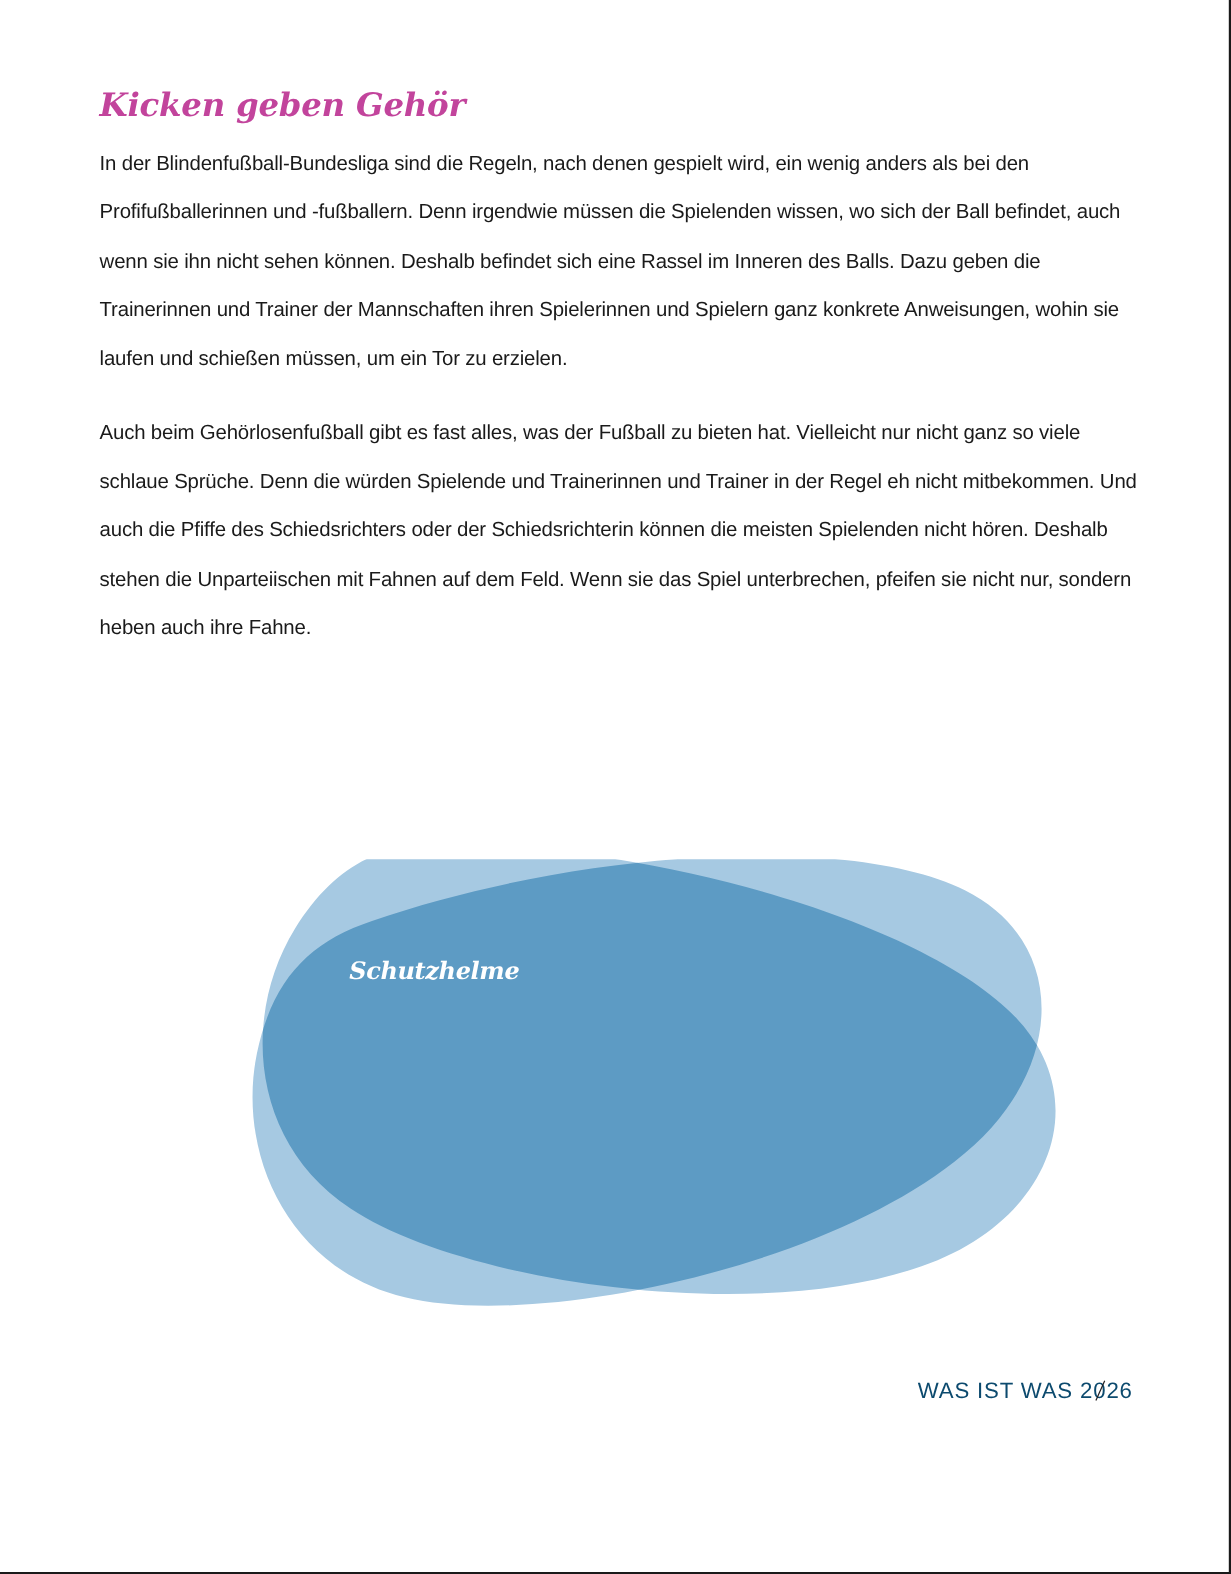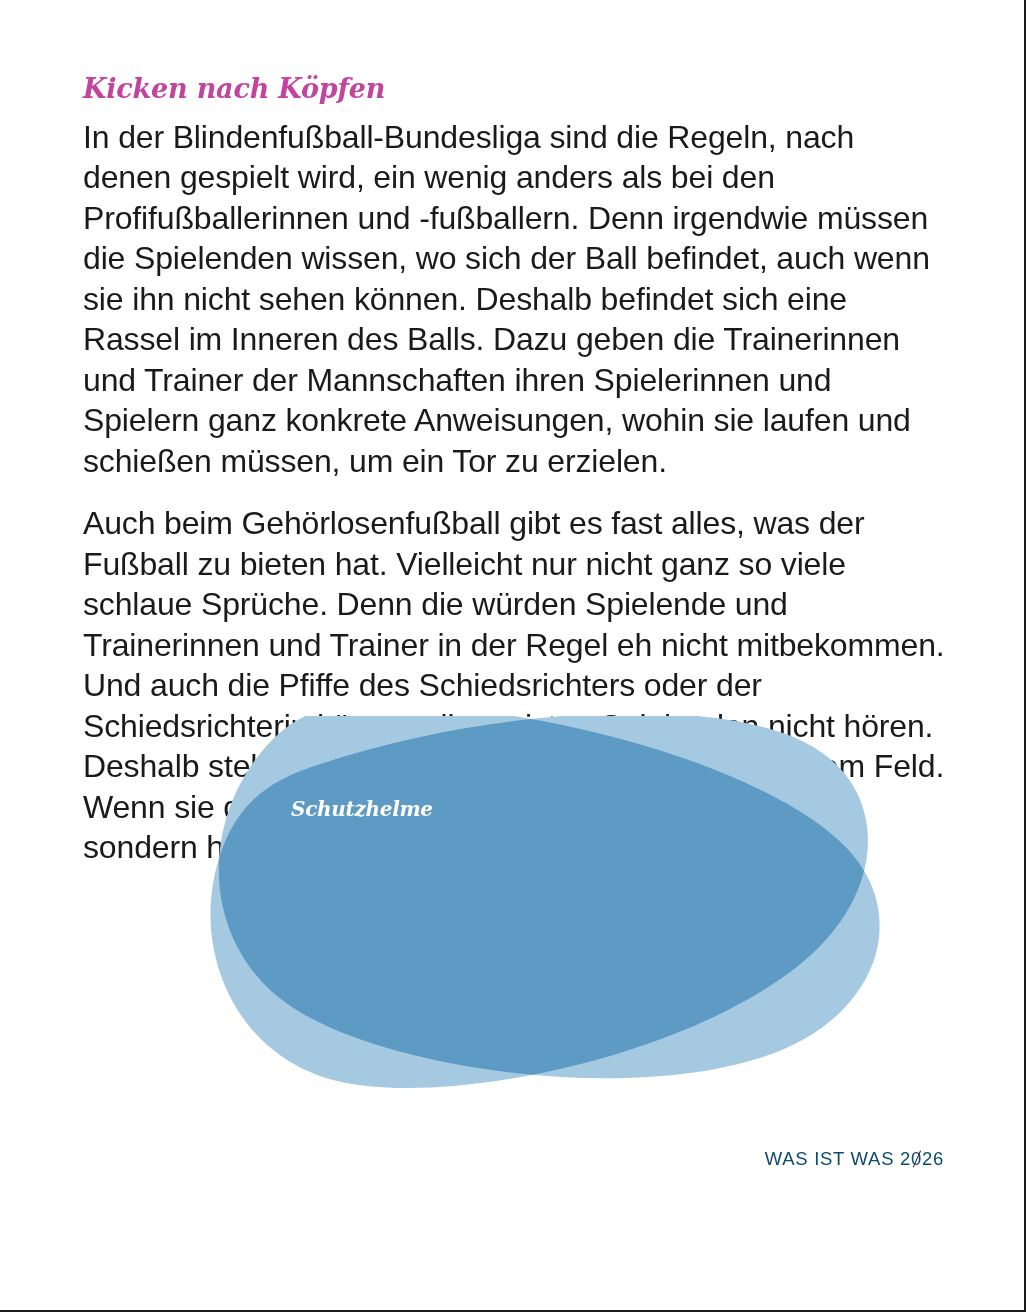--- a/index.html
+++ b/index.html
@@ -36,21 +36,21 @@
     font-weight: bold;
     font-size: 27px;
     letter-spacing: -0.2px;
     color: #c2449c;
     margin: 0 0 13px 0;
     line-height: 1.1;
   }
 
   .body-para {
     font-family: "Liberation Sans", sans-serif;
-    font-size: 32px;
+    font-size: 17px;
     line-height: 40.5px;
     color: #1a1a1a;
     margin: 0 0 22px 0;
     letter-spacing: -0.15px;
   }
   .body-para:last-of-type { margin-bottom: 16px; }
 
   .signature {
     display: block;
     text-align: right;
@@ -127,21 +127,21 @@
     transform: translateX(-50%) rotate(24deg);
   }
 </style>
 </head>
 <body>
 
 <div id="page">
 
   <div id="article">
 
-    <h1 id="article-title">Kicken nach Köpfen</h1>
+    <h1 id="article-title">Kicken geben Gehör</h1>
 
     <p class="body-para">In der Blindenfußball-Bundesliga sind die Regeln, nach denen gespielt wird, ein wenig anders als bei den Profifußballerinnen und -fußballern. Denn irgendwie müssen die Spielenden wissen, wo sich der Ball befindet, auch wenn sie ihn nicht sehen können. Deshalb befindet sich eine Rassel im Inneren des Balls. Dazu geben die Trainerinnen und Trainer der Mannschaften ihren Spielerinnen und Spielern ganz konkrete Anweisungen, wohin sie laufen und schießen müssen, um ein Tor zu erzielen.</p>
 
     <p class="body-para">Auch beim Gehörlosenfußball gibt es fast alles, was der Fußball zu bieten hat. Vielleicht nur nicht ganz so viele schlaue Sprüche. Denn die würden Spielende und Trainerinnen und Trainer in der Regel eh nicht mitbekommen. Und auch die Pfiffe des Schiedsrichters oder der Schiedsrichterin können die meisten Spielenden nicht hören. Deshalb stehen die Unparteiischen mit Fahnen auf dem Feld. Wenn sie das Spiel unterbrechen, pfeifen sie nicht nur, sondern heben auch ihre Fahne.</p>
 
   </div>
 
   <div id="blob-figure">
 
     <svg id="blob-svg" viewBox="0 0 700 400" xmlns="http://www.w3.org/2000/svg">

